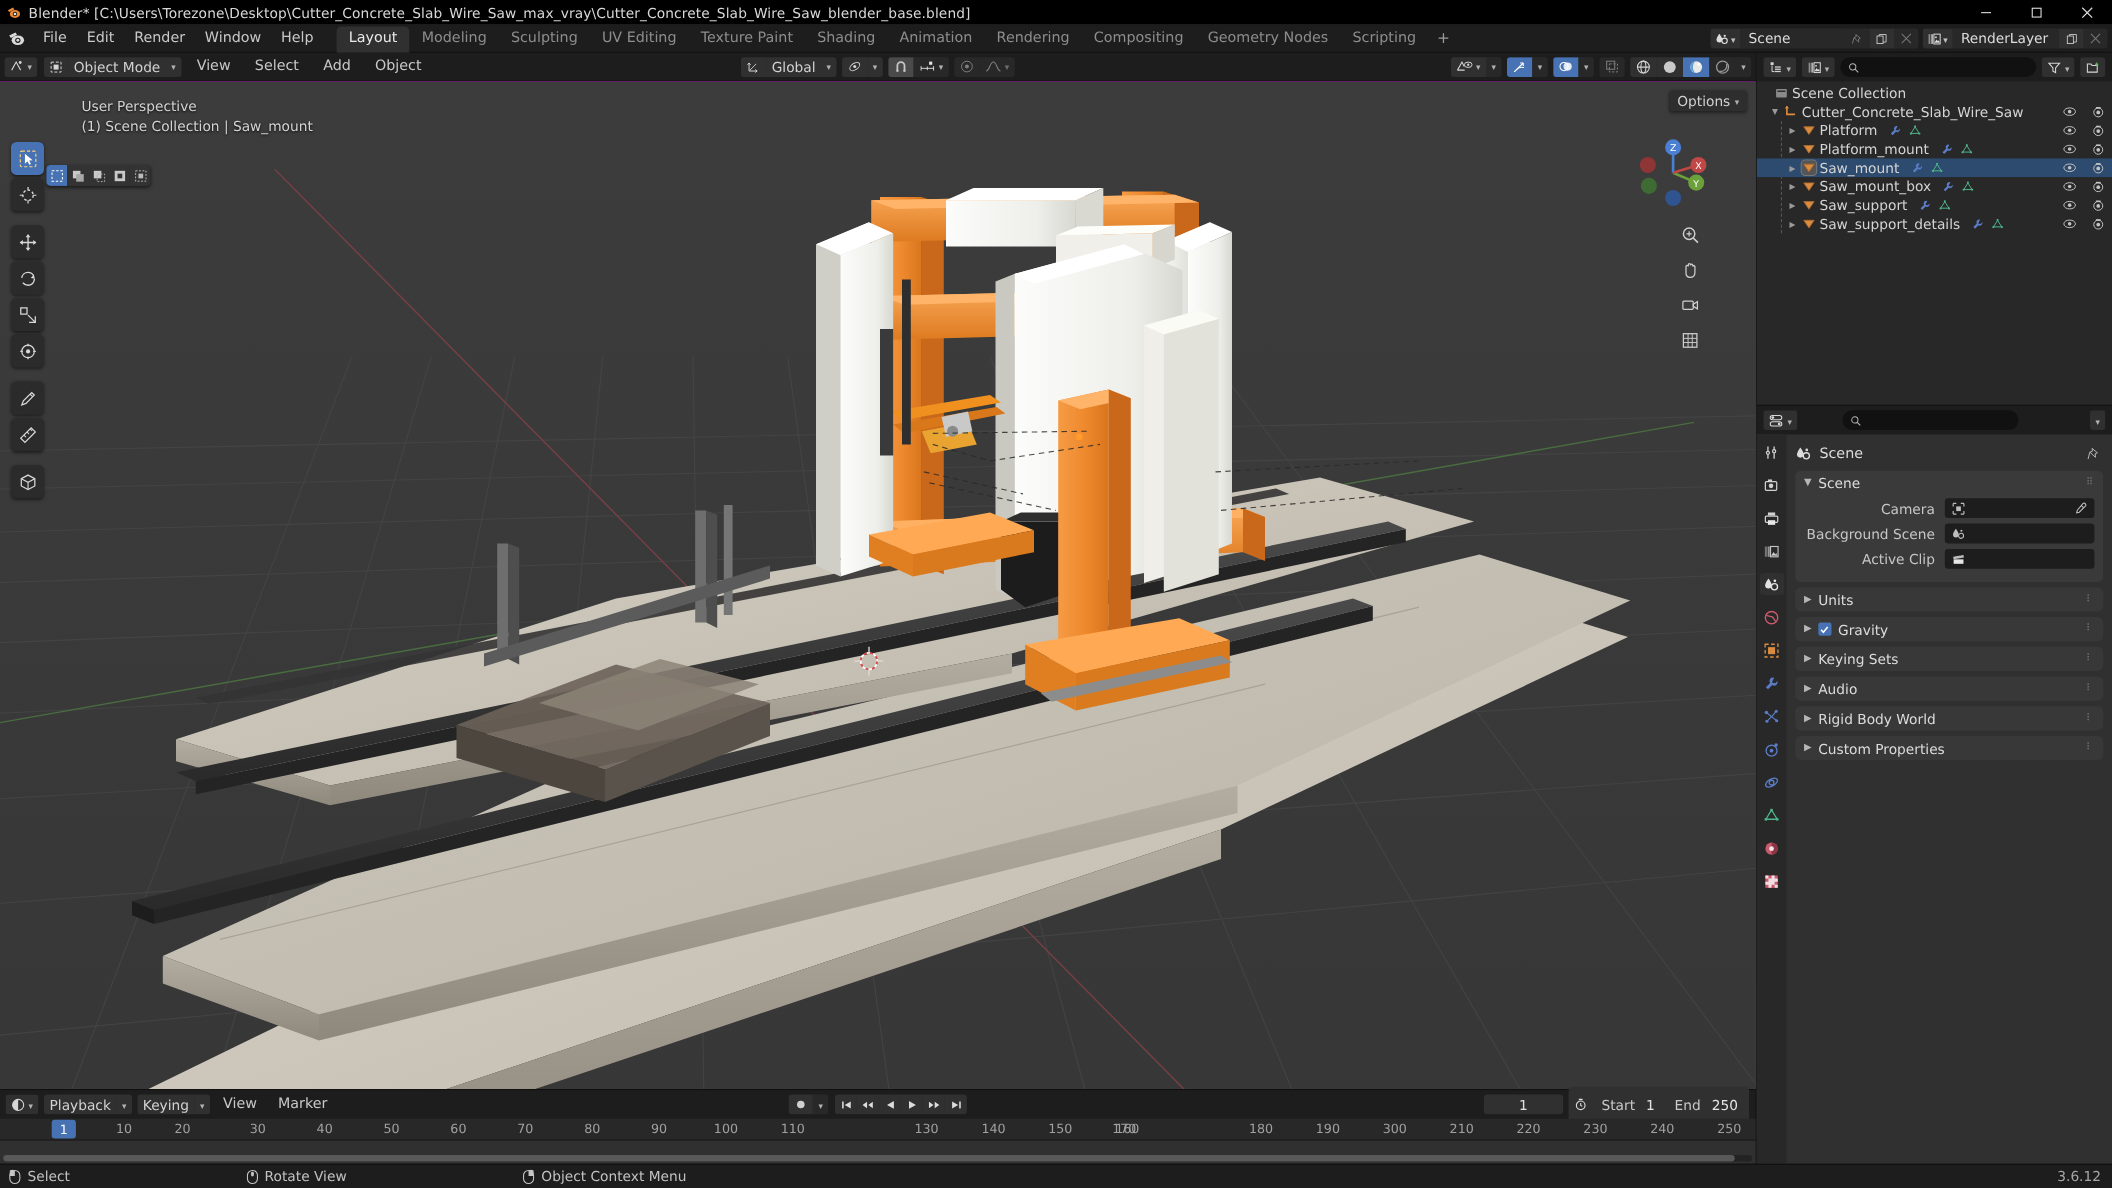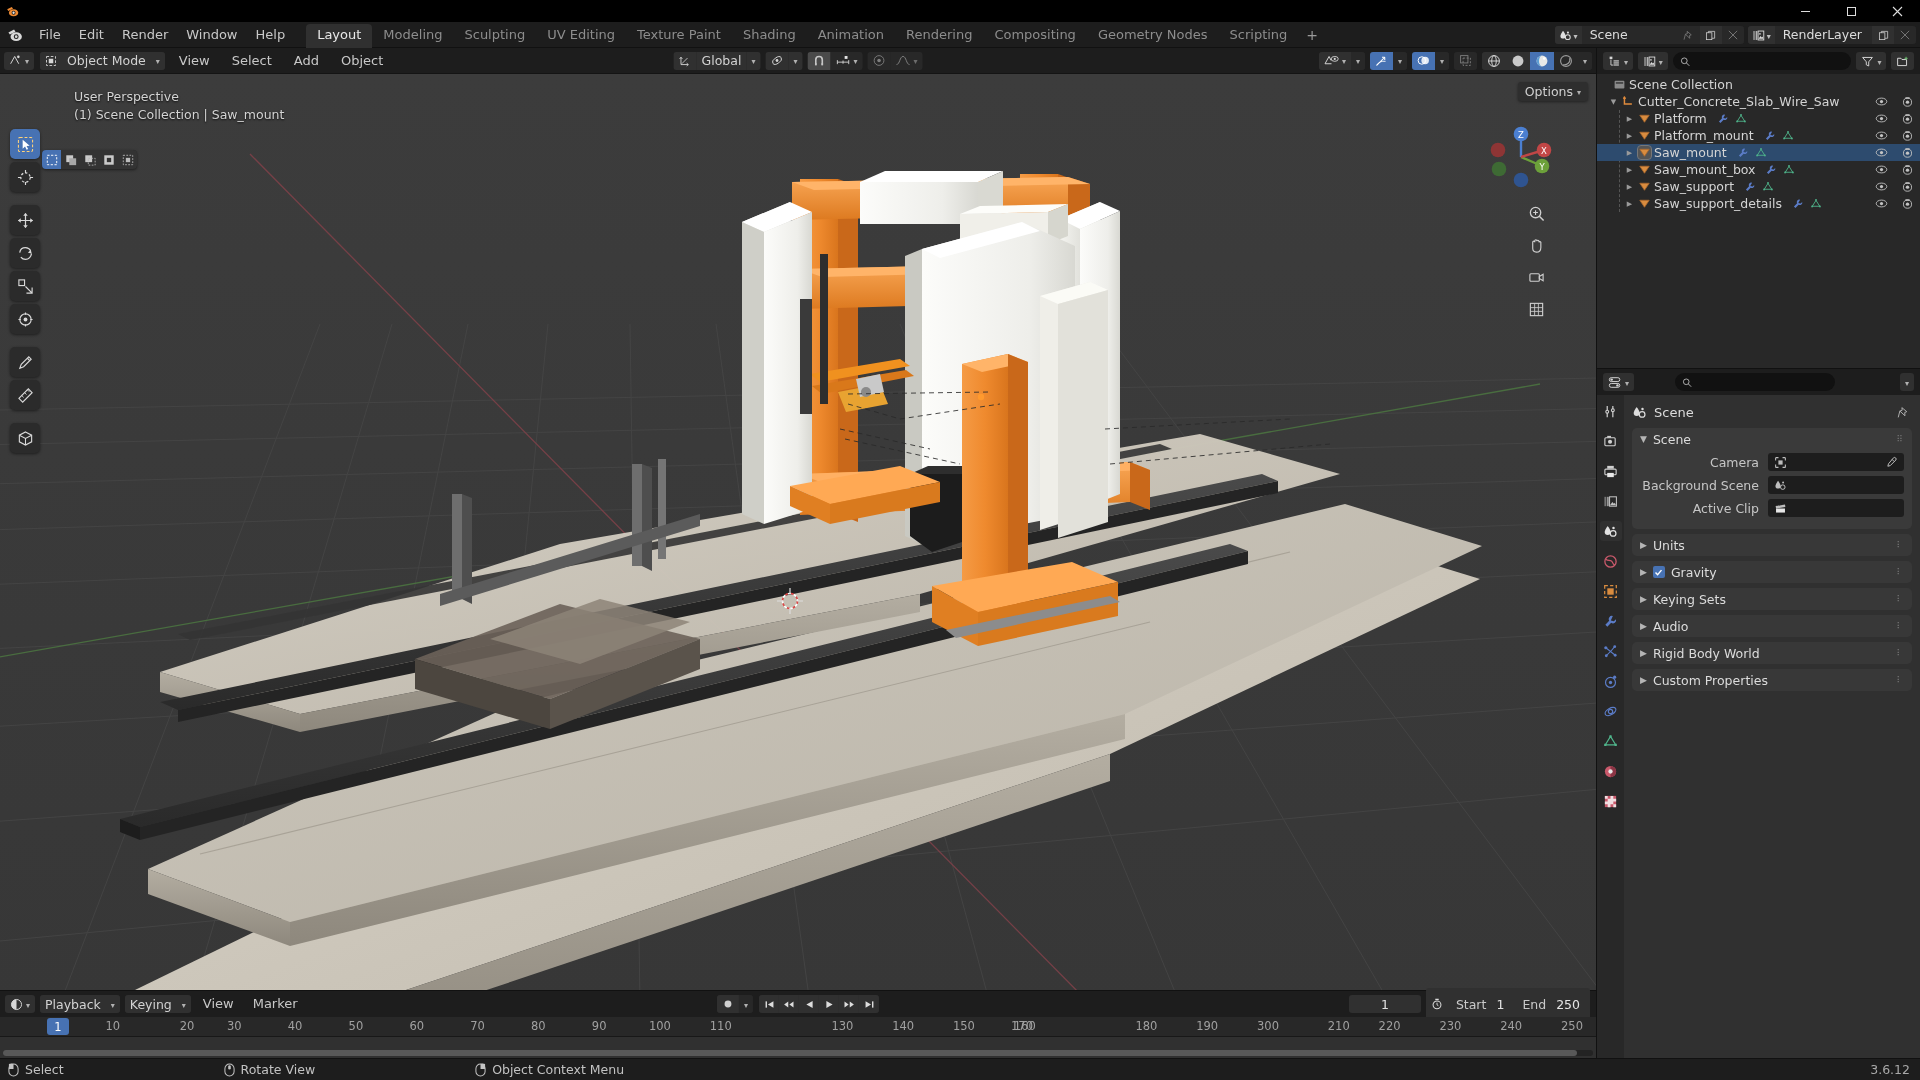--- a/index.html
+++ b/index.html
@@ -176,20 +176,21 @@
 
   <div class="titlebar">
     <div class="tb-logo">
       <svg width="14" height="14" viewBox="0 0 24 24">
         <ellipse cx="13" cy="15" rx="8" ry="6.2" fill="#ee8a33"></ellipse>
         <circle cx="13" cy="15" r="3.4" fill="#1d1d1d"></circle>
         <circle cx="13" cy="15" r="2" fill="#e6e6e6"></circle>
         <path d="M2 9 L10 5 L12 8 L4 12 Z" fill="#ee8a33"></path>
       </svg>
     </div>
+    <div class="tb-title">Blender* [C:\Users\Torezone\Desktop\Cutter_Concrete_Slab_Wire_Saw_max_vray\Cutter_Concrete_Slab_Wire_Saw_blender_base.blend]</div>
     <div class="tb-wbtns">
       <div class="tb-wbtn">
         <svg width="11" height="11" viewBox="0 0 11 11">
             <rect x="1" y="5" width="9" height="1" fill="#ddd"></rect>
           </svg>
       </div>
       <div class="tb-wbtn">
         <svg width="11" height="11" viewBox="0 0 11 11">
             <rect x="1.5" y="1.5" width="8" height="8" fill="none" stroke="#ddd" stroke-width="1"></rect>
           </svg>
@@ -925,40 +926,40 @@
               <span class="se-val">1</span>
               <span class="se-lbl">End</span>
               <span class="se-val">250</span>
             </div>
           </div>
         </div>
 
         <div class="tl-ruler" id="tl-ruler">
           <div class="playhead" style="left:58px;">1</div>
         <div class="tick" style="left: 112.723px;">10</div>
-            <div class="tick" style="left: 187px;">20</div>
+            <div class="tick" style="left: 166px;">20</div>
             <div class="tick" style="left: 234.329px;">30</div>
             <div class="tick" style="left: 295.133px;">40</div>
             <div class="tick" style="left: 355.936px;">50</div>
             <div class="tick" style="left: 416.739px;">60</div>
             <div class="tick" style="left: 477.542px;">70</div>
             <div class="tick" style="left: 538.345px;">80</div>
             <div class="tick" style="left: 599.149px;">90</div>
             <div class="tick" style="left: 659.952px;">100</div>
             <div class="tick" style="left: 720.755px;">110</div>
             <div class="tick" style="left: 781.558px; margin-top: 16px;">120</div>
             <div class="tick" style="left: 842.361px;">130</div>
             <div class="tick" style="left: 903.165px;">140</div>
             <div class="tick" style="left: 963.968px;">150</div>
             <div class="tick" style="left: 1024.77px;">160</div>
             <div class="tick" style="left: 1022px;">170</div>
             <div class="tick" style="left: 1146.38px;">180</div>
             <div class="tick" style="left: 1207.18px;">190</div>
             <div class="tick" style="left: 1267.98px;">300</div>
-            <div class="tick" style="left: 1328.79px; margin-left: 10px;">210</div>
+            <div class="tick" style="left: 1328.79px;">210</div>
             <div class="tick" style="left: 1389.59px;">220</div>
             <div class="tick" style="left: 1450.39px;">230</div>
             <div class="tick" style="left: 1511.2px;">240</div>
             <div class="tick" style="left: 1572px;">250</div>
           </div>
         <div class="tl-track">
           <div class="tl-scroll">
             <div class="tl-scroll-thumb"></div>
           </div>
         </div>

